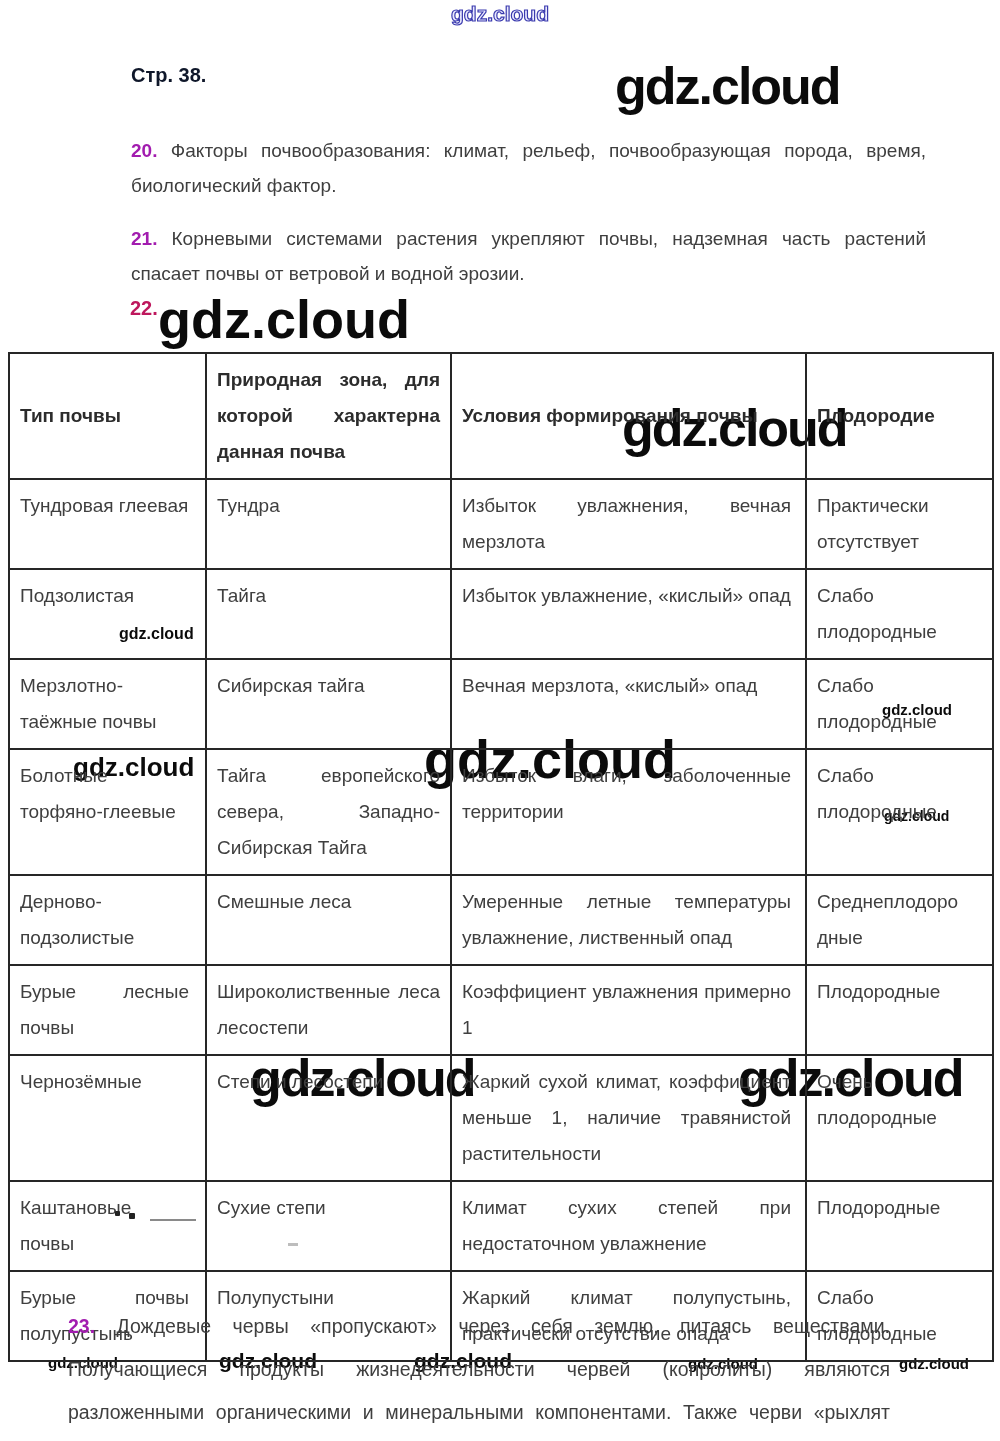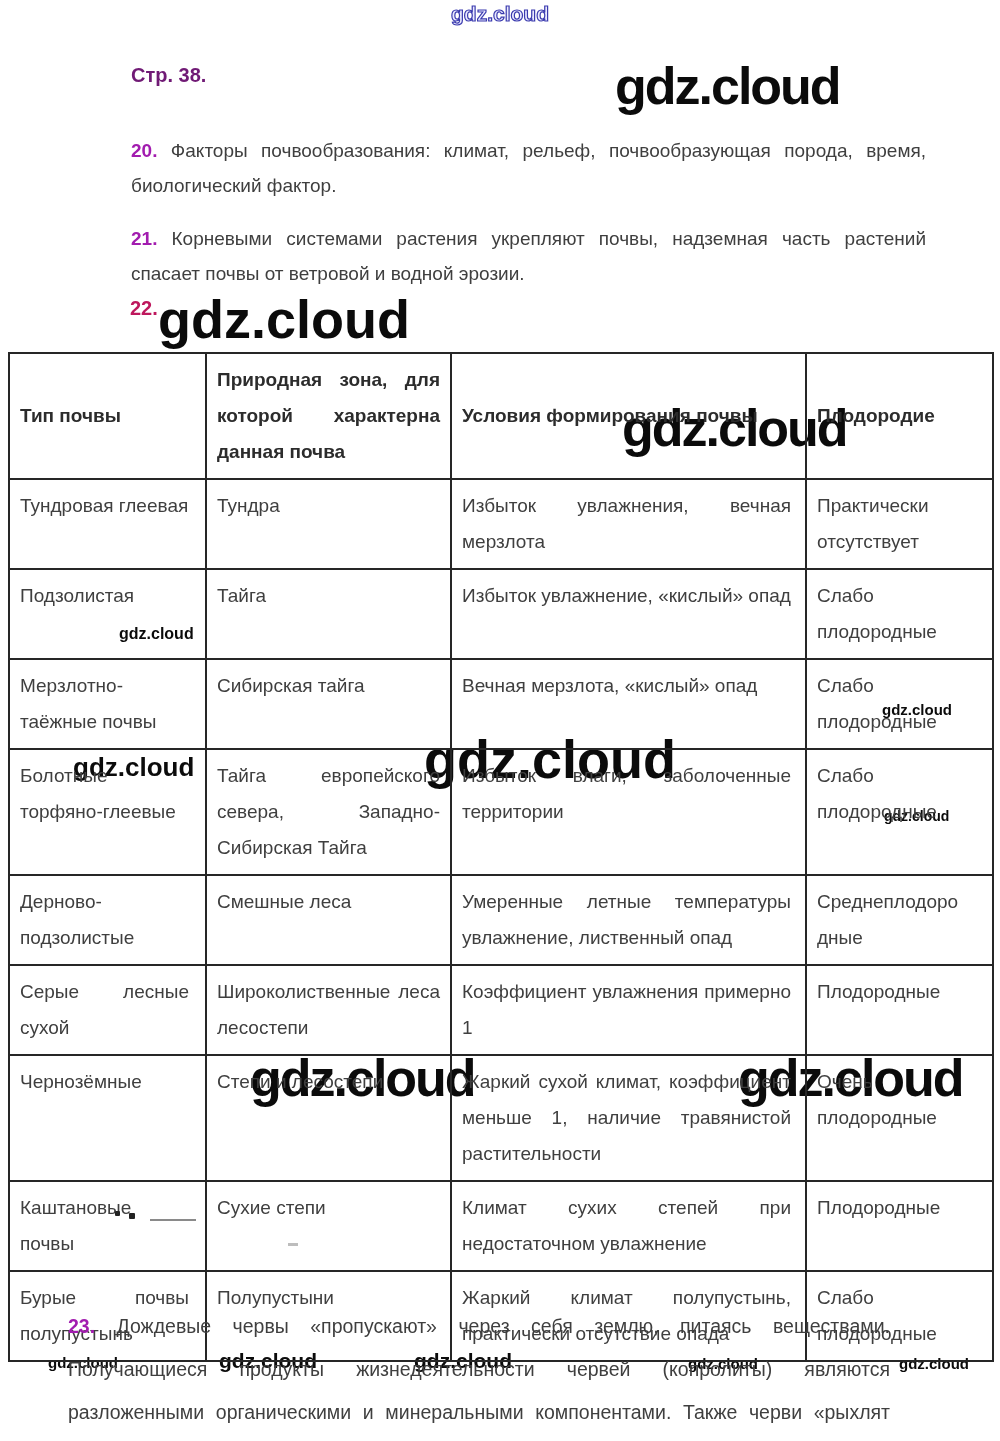--- a/index.html
+++ b/index.html
@@ -23,21 +23,21 @@
   .wm-r4big{top:732px;left:424px;font-size:54px;}
   .wm-r5c4{top:809px;left:884px;font-size:14px;}
   .wm-r8l{top:1052px;left:250px;}
   .wm-r8r{top:1052px;left:738px;}
   .wm-b1{top:1355px;left:48px;font-size:15px;}
   .wm-b2{top:1350px;left:219px;font-size:21px;}
   .wm-b3{top:1350px;left:414px;font-size:21px;}
   .wm-b4{top:1356px;left:688px;font-size:15px;}
   .wm-b5{top:1356px;left:899px;font-size:15px;}
   
-  .page-label{position:absolute;left:131px;top:64px;font-size:20px;font-weight:700;color:#701a75;}
+  .page-label{position:absolute;left:131px;top:64px;font-size:20px;font-weight:700;color:#0f172a;}
   .para{position:absolute;left:131px;width:795px;font-size:19px;line-height:35px;
         text-align:justify;text-align-last:left;color:#3f3f3f;}
   .p20{top:114px;}
   .p21{top:202px;}
   .p23{left:68px;width:822px;top:1285px;font-size:19.5px;line-height:43px;}
   .num{font-weight:700;color:#a21caf;}
   .label-22{position:absolute;left:130px;top:297px;font-size:20px;font-weight:700;color:#be185d;}
   
   .tbl-wrap{position:absolute;left:8px;top:352px;}
   table{border-collapse:collapse;table-layout:fixed;width:984px;}
@@ -131,21 +131,21 @@
       <td class="c3">Избыток влаги, заболоченные территории</td>
       <td>Слабо плодородные</td>
     </tr>
     <tr>
       <td class="c1">Дерново-подзолистые</td>
       <td>Смешные леса</td>
       <td class="c3">Умеренные летные температуры увлажнение, лиственный опад</td>
       <td>Среднеплодоро​дные</td>
     </tr>
     <tr style="height:72px">
-      <td class="c1">Серые лесные сухой</td>
+      <td class="c1">Бурые лесные почвы</td>
       <td>Широколиственные леса лесостепи</td>
       <td class="c3">Коэффициент увлажнения примерно 1</td>
       <td>Плодородные</td>
     </tr>
     <tr class="h-tall2">
       <td class="c1">Чернозёмные</td>
       <td>Степи и лесостепи</td>
       <td class="c3">Жаркий сухой климат, коэффициент меньше 1, наличие травянистой растительности</td>
       <td>Очень плодородные</td>
     </tr>

